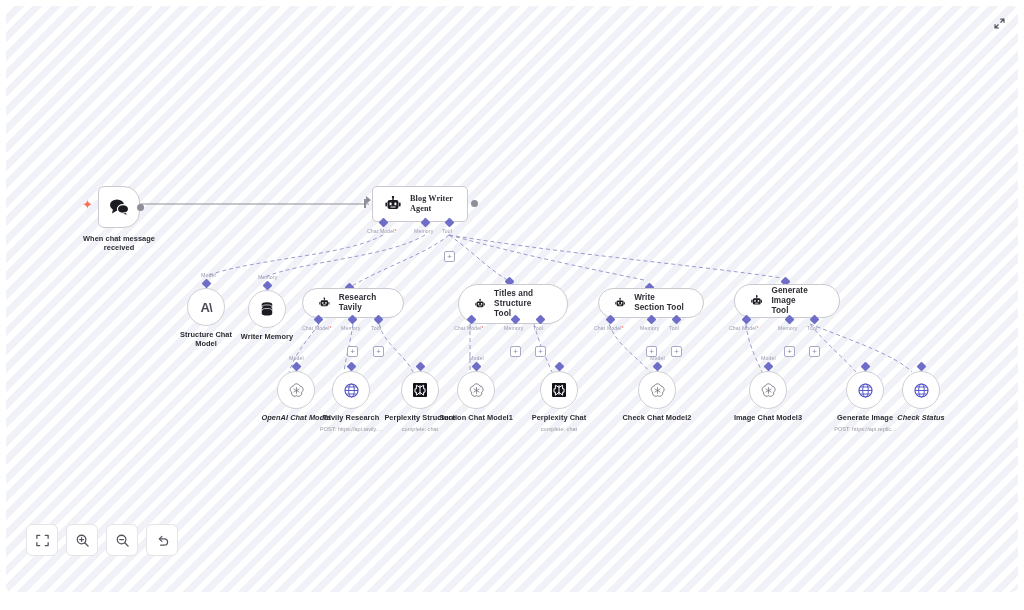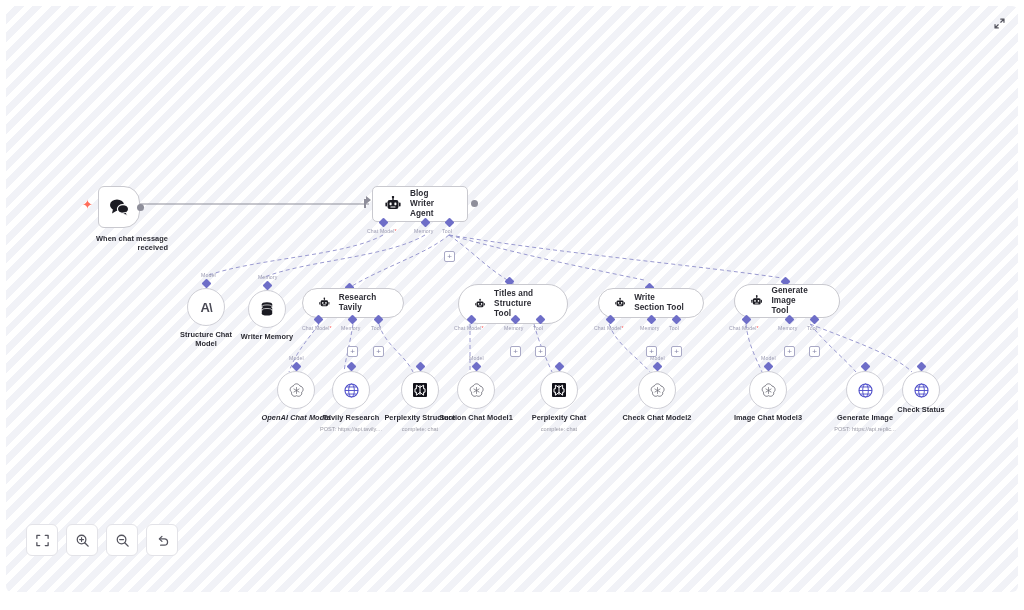--- a/index.html
+++ b/index.html
@@ -192,39 +192,39 @@
       <div class="bolt">✦</div>
       <div class="trigger-box">
         <svg class="ico" width="22" height="20" viewBox="0 0 22 20">
           <ellipse cx="9" cy="8" rx="7" ry="5.6" fill="#1b1b22"></ellipse>
           <path d="M5,12 L4,16.5 L9.5,13.2 Z" fill="#1b1b22"></path>
           <ellipse cx="15" cy="12" rx="5.6" ry="4.4" fill="#1b1b22" stroke="#fff" stroke-width="1.2"></ellipse>
           <path d="M18,15.3 L19.2,18.6 L14.6,16.4 Z" fill="#1b1b22" stroke="#fff" stroke-width=".8"></path>
         </svg>
       </div>
       <div class="io-dot" style="left:39px; top:18px;"></div>
-      <div class="node-caption" style="left:-28px; top:48px; width:98px;text-align:right;">When chat message
+      <div class="node-caption" style="left:-28px; top:48px; width:98px;">When chat message
 received</div>
     </div>
 
     <div class="node" style="left:366px; top:180px;">
       <div class="in-bar" style="left:-8px; top:13px;"></div>
       <div class="in-arrow" style="left:-6px; top:10px;"></div>
       <div class="agent-box" style="left:0; top:0; width:96px; height:36px;">
         <svg class="ico" width="16" height="16" viewBox="0 0 16 16">
           <rect x="2.5" y="4" width="11" height="9" rx="2.2" fill="#1b1b22"></rect>
           <rect x="7.3" y="1" width="1.4" height="3" fill="#1b1b22"></rect>
           <circle cx="8" cy="1" r="1.2" fill="#1b1b22"></circle>
           <rect x="4.6" y="6.6" width="2" height="2.6" rx=".5" fill="#fff"></rect>
           <rect x="9.4" y="6.6" width="2" height="2.6" rx=".5" fill="#fff"></rect>
           <rect x="5.4" y="10.4" width="5.2" height="1" rx=".5" fill="#fff"></rect>
           <rect x="0.4" y="6.4" width="1.6" height="4" rx=".7" fill="#1b1b22"></rect>
           <rect x="14" y="6.4" width="1.6" height="4" rx=".7" fill="#1b1b22"></rect>
         </svg>
-        <div class="node-title" style="white-space:pre-line;">Blog Writer
+        <div class="node-title" style="white-space:pre-line;font-family:Liberation Serif, serif;">Blog Writer
 Agent</div>
       </div>
       <div class="io-dot" style="left:99px; top:14px;"></div>
 
       <div class="port-diamond" style="left:8px; top:33px;"></div>
       <div class="port-label" style="left:-5px; top:42px;">Chat Model<span class="req">*</span></div>
       <div class="port-diamond" style="left:50px; top:33px;"></div>
       <div class="port-label" style="left:42px; top:42px;">Memory</div>
       <div class="port-diamond" style="left:74px; top:33px;"></div>
       <div class="port-label" style="left:70px; top:42px;">Tool</div>
@@ -460,21 +460,21 @@
 
     <div class="node" style="left:896px; top:357px;">
       <div class="port-diamond" style="left:16px; top:0px;"></div>
       <div class="circle-box" style="left:0; top:8px;">
         <svg class="ico" width="17" height="17" viewBox="0 0 24 24">
           <circle cx="12" cy="12" r="9.2" fill="none" stroke="#4c4cc9" stroke-width="1.5"></circle>
           <ellipse cx="12" cy="12" rx="4" ry="9.2" fill="none" stroke="#4c4cc9" stroke-width="1.3"></ellipse>
           <path d="M2.8 12h18.4M4.6 7h14.8M4.6 17h14.8" stroke="#4c4cc9" stroke-width="1.3" fill="none"></path>
         </svg>
       </div>
-      <div class="node-caption" style="left:-22px; top:42px; width:82px;">Check Status</div>
+      <div class="node-caption" style="left:-22px; top:50px; width:82px;font-style:italic;">Check Status</div>
     </div>
 
     <div id="expand-btn">
       <svg width="13" height="13" viewBox="0 0 16 16">
         <path d="M9.5 2.5h4v4M13.5 2.5 9.6 6.4M6.5 13.5h-4v-4M2.5 13.5l3.9-3.9" stroke="#55555f" stroke-width="1.5" fill="none" stroke-linecap="round" stroke-linejoin="round"></path>
       </svg>
     </div>
 
     <div id="toolbar">
       <div class="tool-btn">

